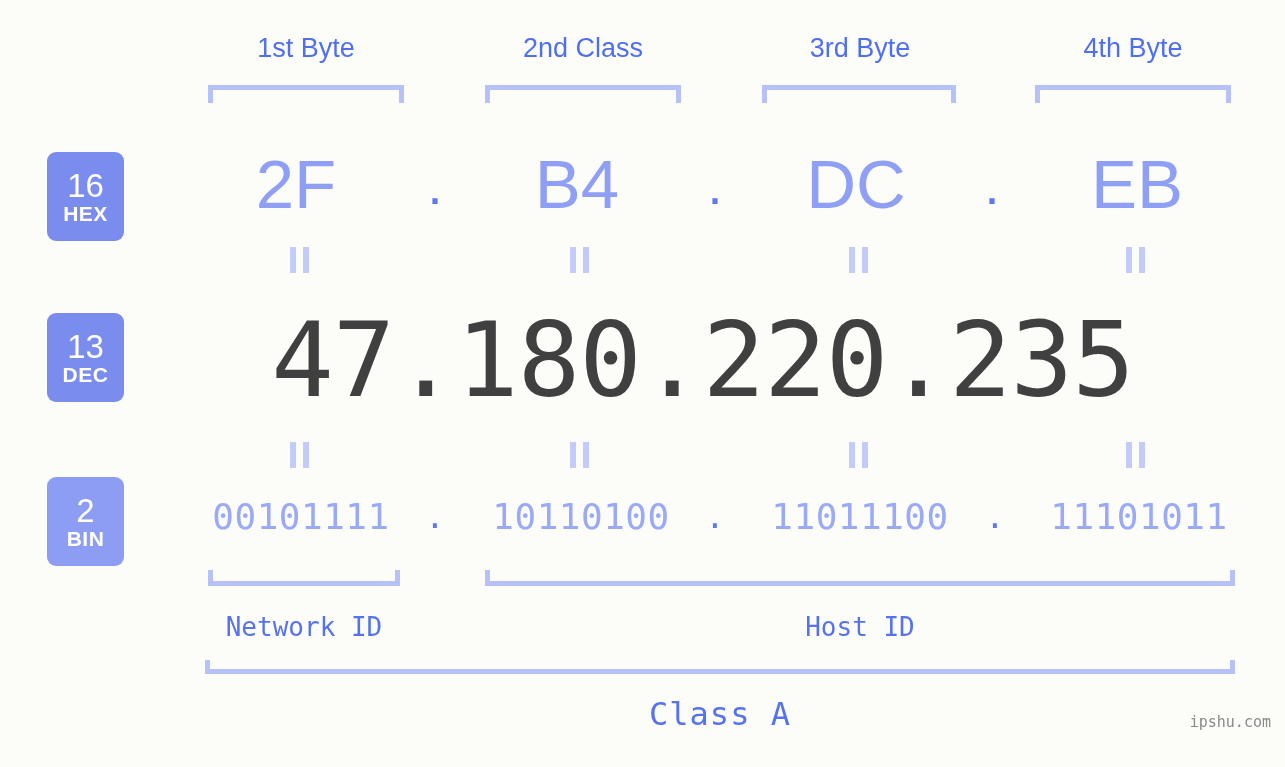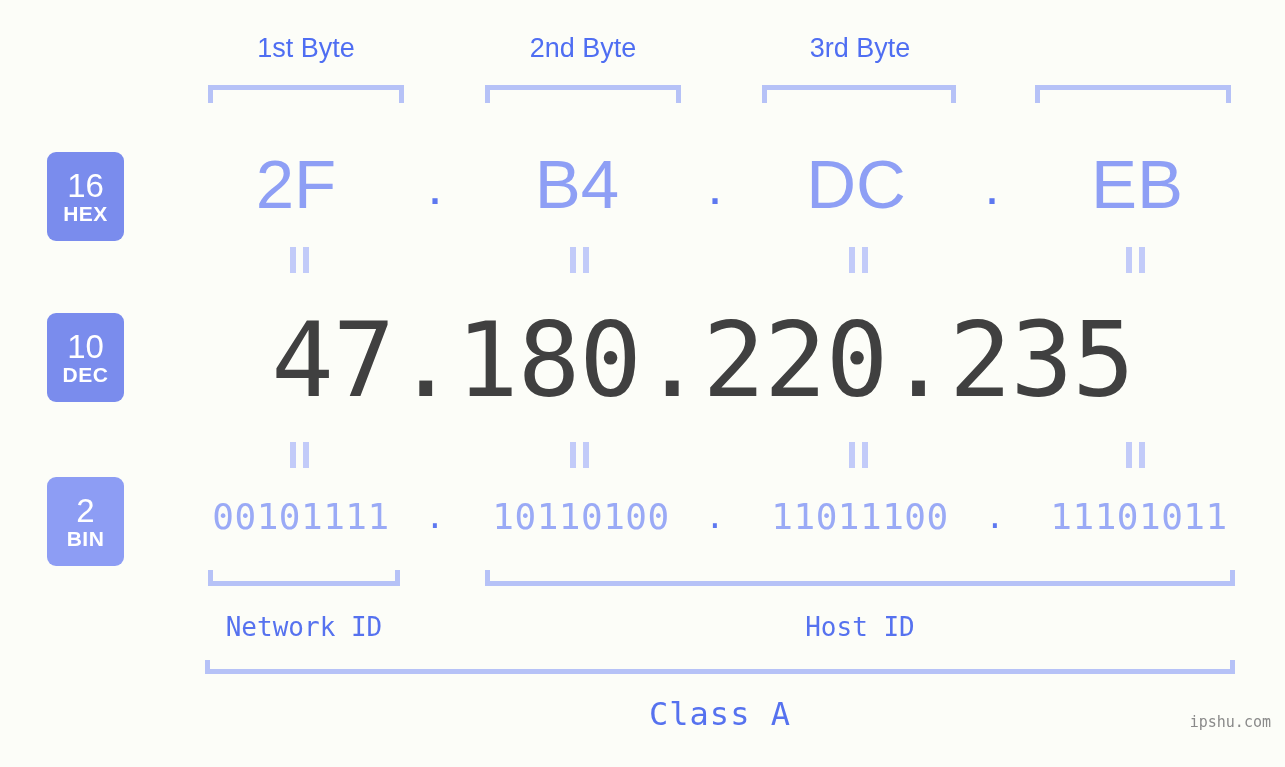--- a/index.html
+++ b/index.html
@@ -194,34 +194,35 @@
     font-family: "DejaVu Sans Mono", monospace;
     white-space: nowrap;
   }
 </style>
 </head>
 <body>
 
 <div id="stage">
 
   <div class="byte-label" style="left:206px; width:200px;">1st Byte</div>
-  <div class="byte-label" style="left:483px; width:200px;">2nd Byte</div>
+  <div class="byte-label" style="left:483px; width:200px;">2nd Class</div>
   <div class="byte-label" style="left:760px; width:200px;">3rd Byte</div>
+  <div class="byte-label" style="left:1033px; width:200px;">4th Byte</div>
 
   <div class="bracket-top" style="left:208px; width:196px; top:85px;"></div>
   <div class="bracket-top" style="left:485px; width:196px; top:85px;"></div>
   <div class="bracket-top" style="left:762px; width:194px; top:85px;"></div>
   <div class="bracket-top" style="left:1035px; width:196px; top:85px;"></div>
 
   <div class="badge" id="badge-hex">
     <span class="num">16</span>
     <span class="name">HEX</span>
   </div>
   <div class="badge" id="badge-dec">
-    <span class="num">10</span>
+    <span class="num">13</span>
     <span class="name">DEC</span>
   </div>
   <div class="badge" id="badge-bin">
     <span class="num">2</span>
     <span class="name">BIN</span>
   </div>
 
   <div class="hex-cell" style="left:206px; width:180px;">2F</div>
   <div class="hex-dot" style="left:423px;">.</div>
   <div class="hex-cell" style="left:487px; width:180px;">B4</div>

